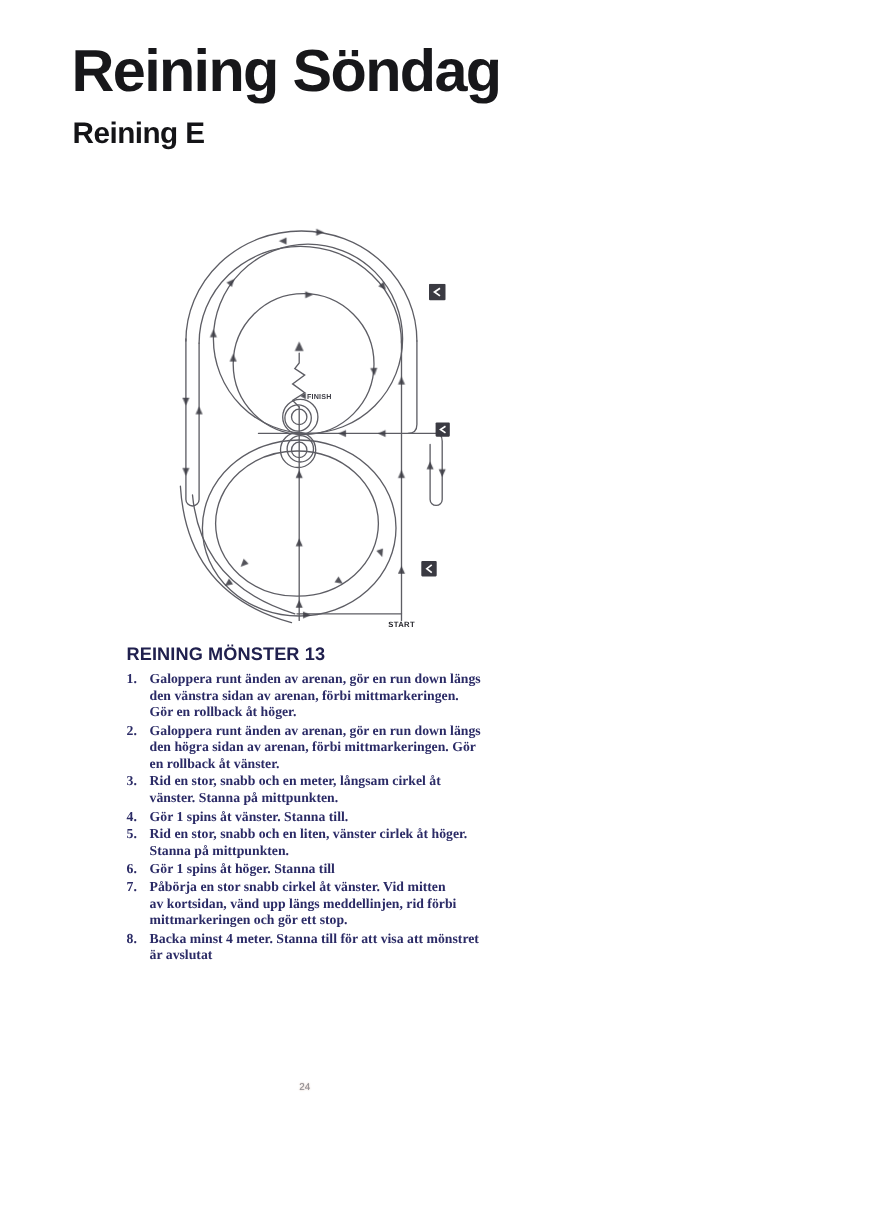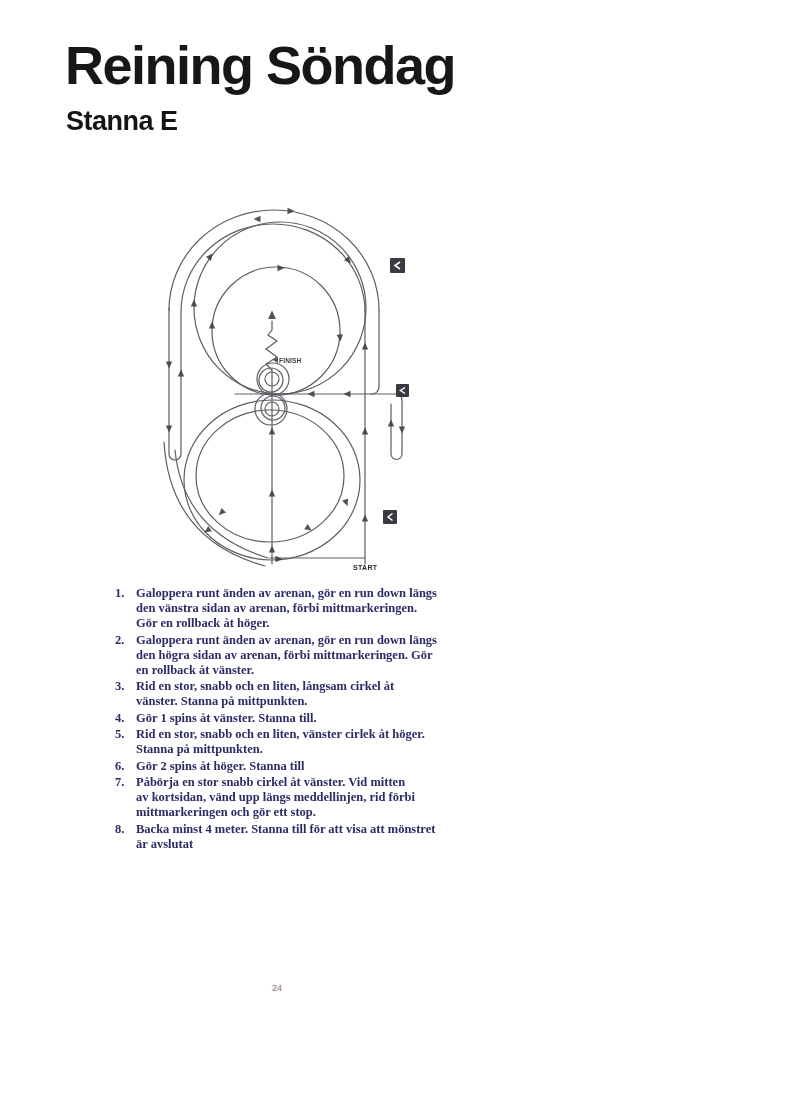--- a/index.html
+++ b/index.html
@@ -51,21 +51,21 @@
     font-family:"Liberation Sans",sans-serif;
     text-align:right;
   }
 </style>
 </head>
 <body>
 
 <div class="page">
 
   <h1 class="doc-title">Reining Söndag</h1>
-  <h2 class="doc-subtitle">Stanna E</h2>
+  <h2 class="doc-subtitle">Reining E</h2>
 
   <div class="diagram">
     <svg viewBox="0 0 280 395">
 
       <g stroke="#47474f" stroke-width="1.2" fill="none" opacity="0.88" stroke-linecap="round">
 
         <circle cx="130" cy="116" r="86"></circle>
         <circle cx="126" cy="139" r="64"></circle>
 
         <path d="M 19 118 A 105 100 0 0 1 229 118"></path>
@@ -145,50 +145,51 @@
           <path d="M 242.5 321.5 L 238 325 L 242.5 328.5" stroke="#ffffff" stroke-width="1.5" fill="none"></path>
         </g>
       </g>
 
       <text x="129" y="171" font-size="6.5" font-weight="bold" fill="#3a3a42" font-family="Liberation Sans, sans-serif" letter-spacing="0.2">FINISH</text>
       <text x="203" y="378" font-size="7" font-weight="bold" fill="#26262c" font-family="Liberation Sans, sans-serif" letter-spacing="0.3">START</text>
     </svg>
   </div>
 
   <div class="instructions">
+    <h3>REINING MÖNSTER 13</h3>
     <ol>
       <li>
         <span class="num">1.</span>
         <span class="txt">Galoppera runt änden av arenan, gör en run down längs
 den vänstra sidan av arenan, förbi mittmarkeringen.
 Gör en rollback åt höger.</span>
       </li>
       <li>
         <span class="num">2.</span>
         <span class="txt">Galoppera runt änden av arenan, gör en run down längs
 den högra sidan av arenan, förbi mittmarkeringen. Gör
 en rollback åt vänster.</span>
       </li>
       <li>
         <span class="num">3.</span>
-        <span class="txt">Rid en stor, snabb och en liten, långsam cirkel åt
+        <span class="txt">Rid en stor, snabb och en meter, långsam cirkel åt
 vänster. Stanna på mittpunkten.</span>
       </li>
       <li>
         <span class="num">4.</span>
         <span class="txt">Gör 1 spins åt vänster. Stanna till.</span>
       </li>
       <li>
         <span class="num">5.</span>
         <span class="txt">Rid en stor, snabb och en liten, vänster cirlek åt höger.
 Stanna på mittpunkten.</span>
       </li>
       <li>
         <span class="num">6.</span>
-        <span class="txt">Gör 2 spins åt höger. Stanna till</span>
+        <span class="txt">Gör 1 spins åt höger. Stanna till</span>
       </li>
       <li>
         <span class="num">7.</span>
         <span class="txt">Påbörja en stor snabb cirkel åt vänster. Vid mitten
 av kortsidan, vänd upp längs meddellinjen, rid förbi
 mittmarkeringen och gör ett stop.</span>
       </li>
       <li>
         <span class="num">8.</span>
         <span class="txt">Backa minst 4 meter. Stanna till för att visa att mönstret

